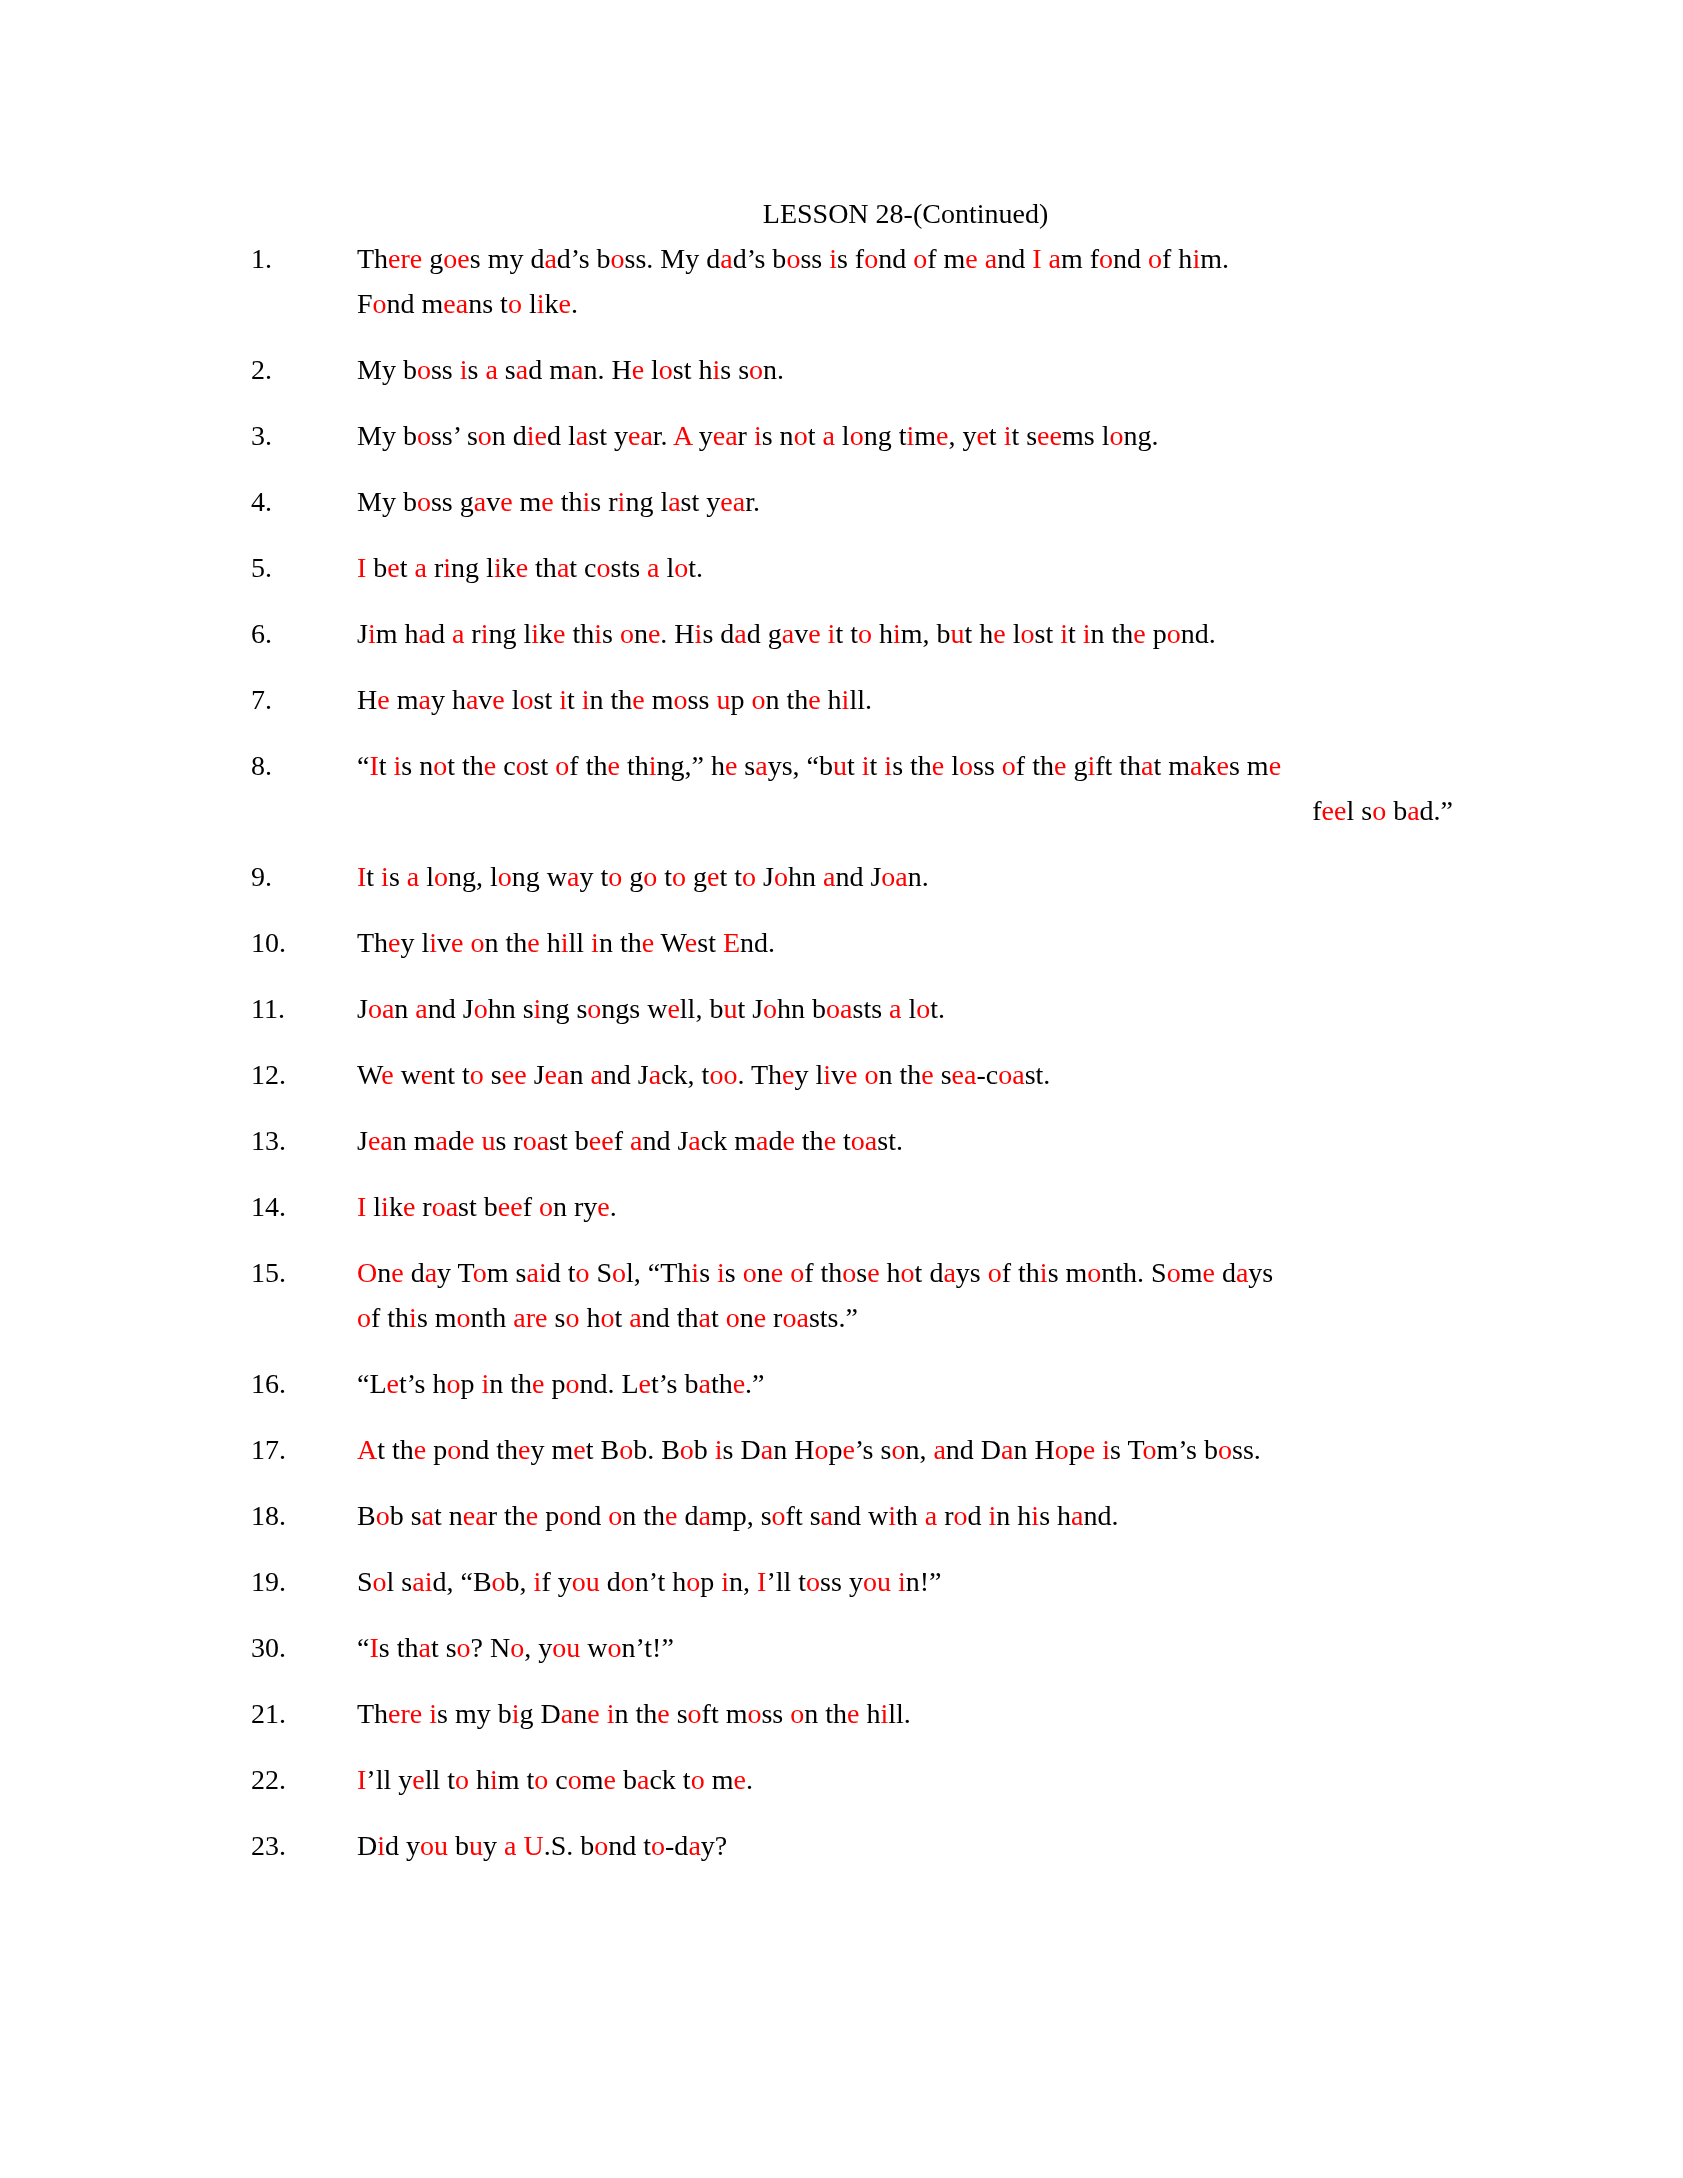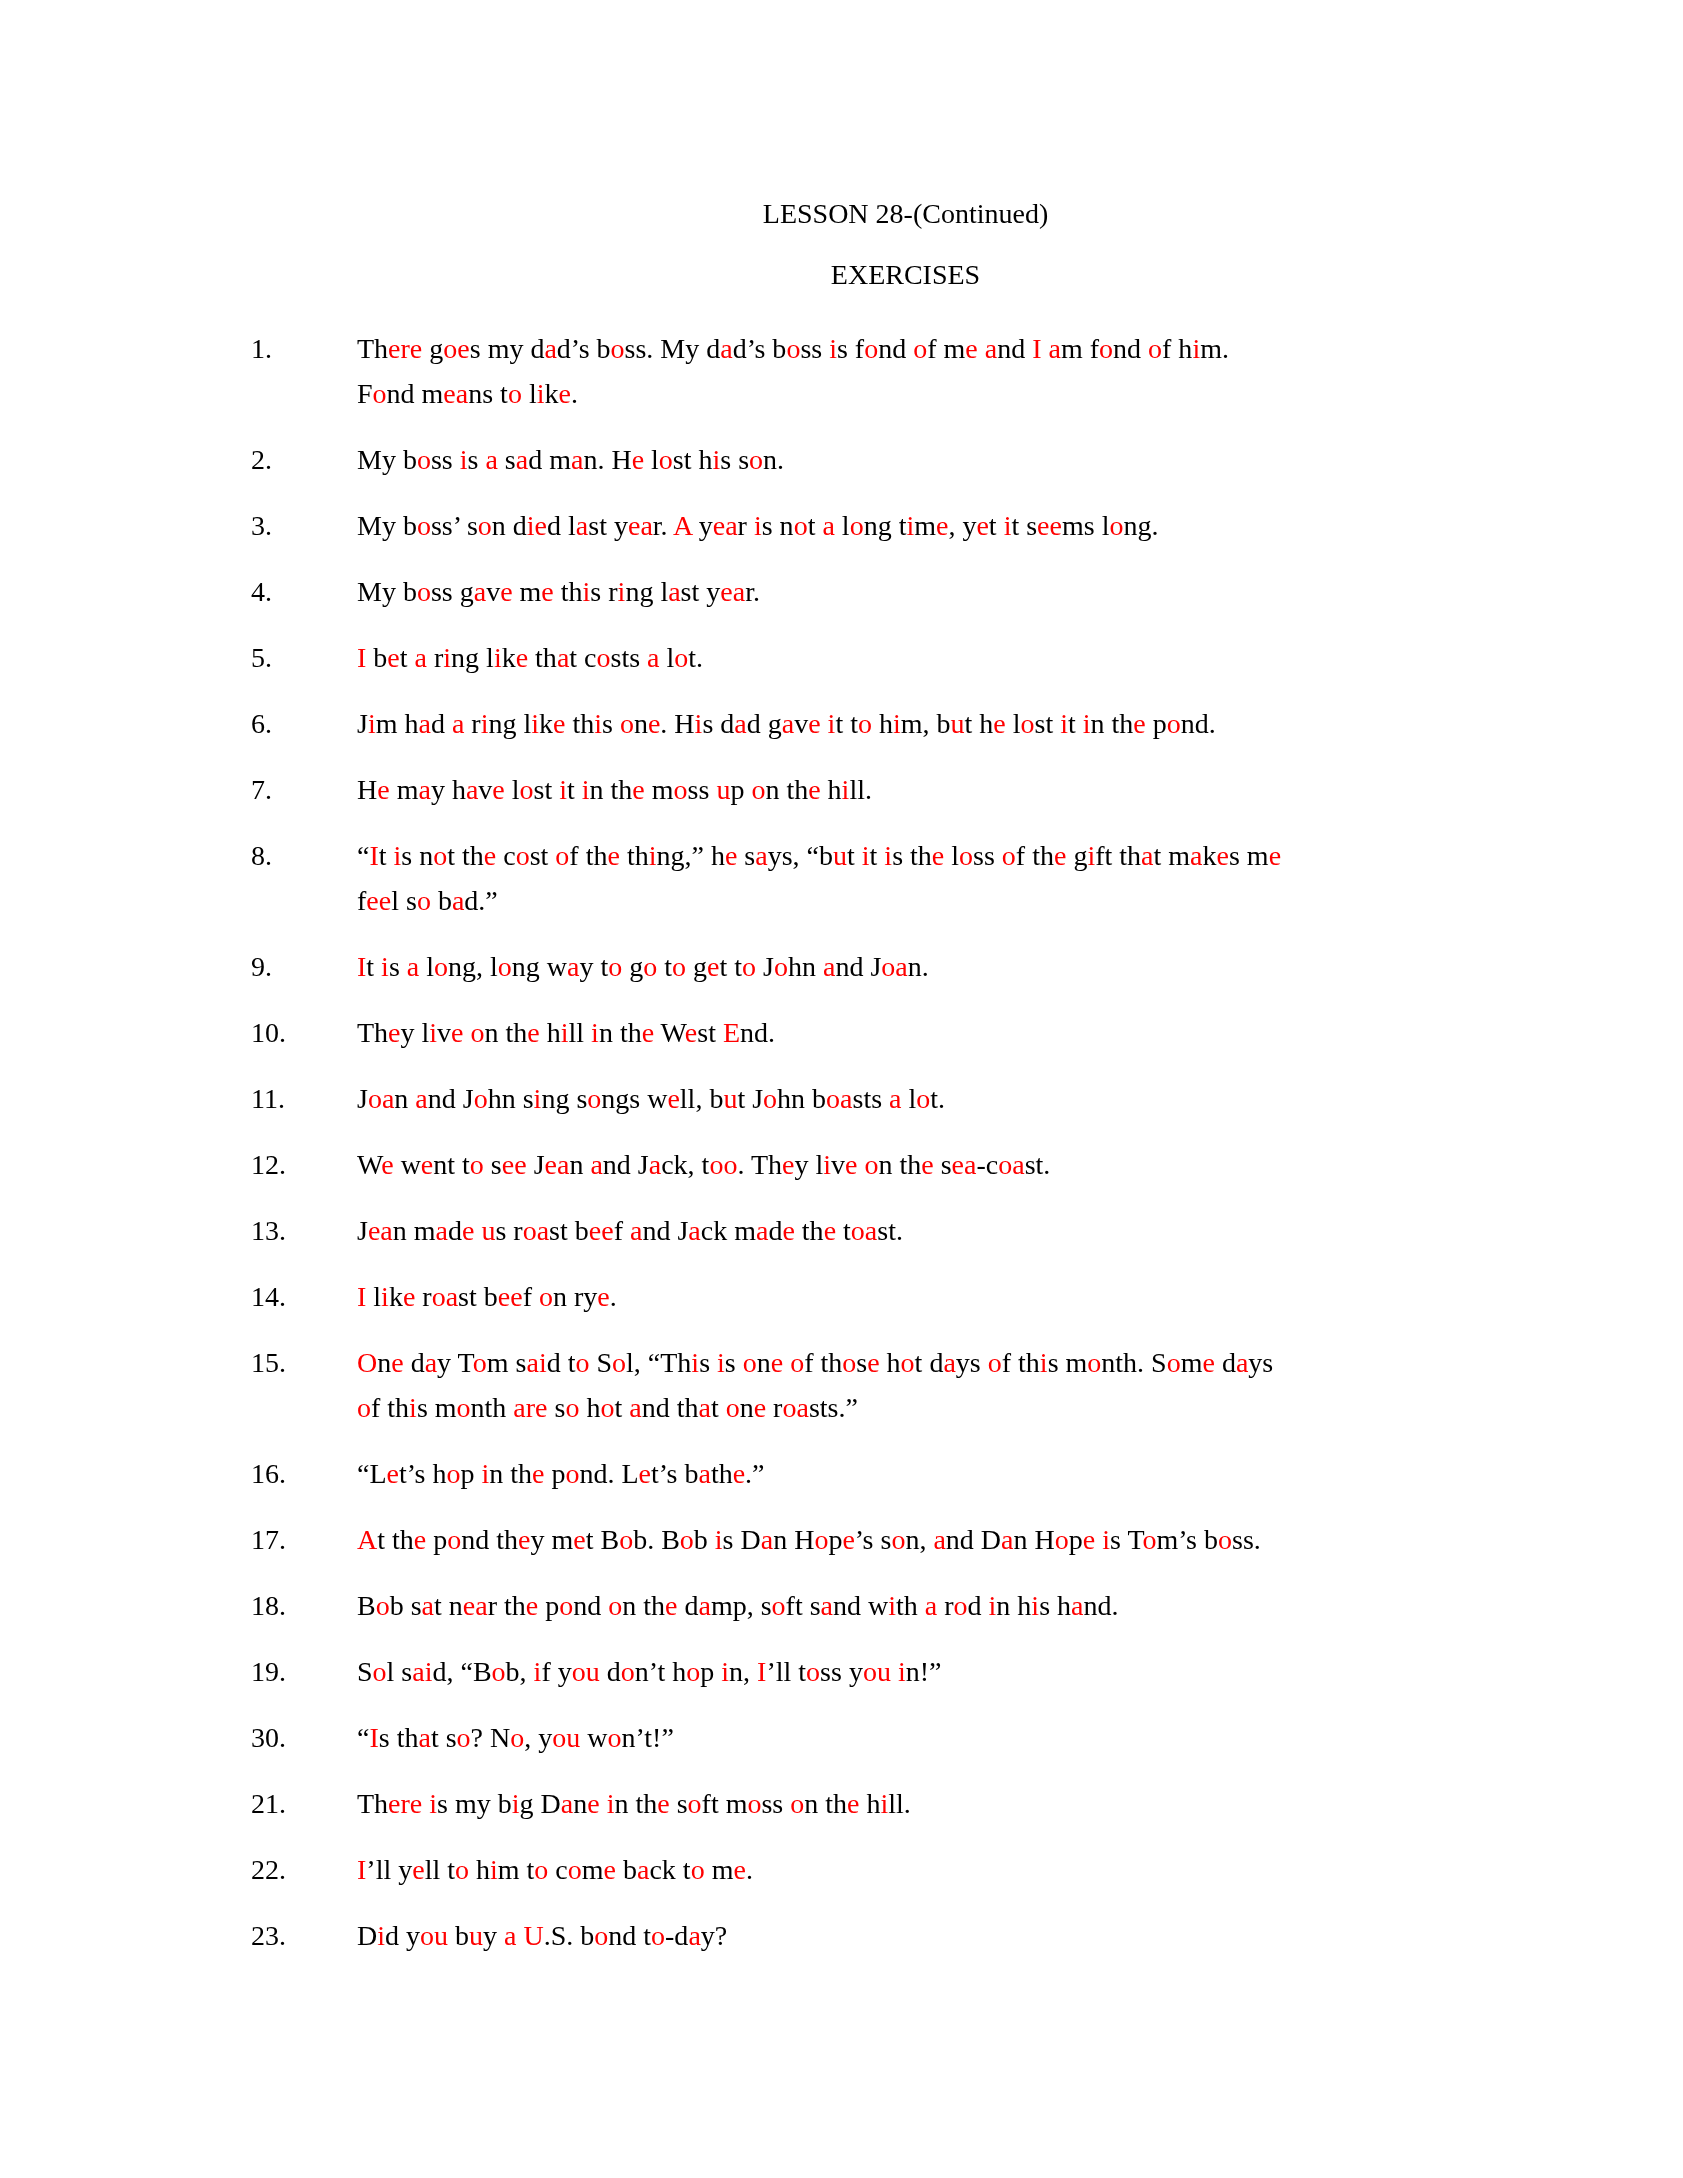--- a/index.html
+++ b/index.html
@@ -28,21 +28,20 @@
   .num { flex:0 0 106px; width:106px; }
   .text { flex:1 1 auto; min-width:0; }
   .line { white-space:pre; }
   .v { color:var(--vowel-color, #ff0000); }
 </style>
 </head>
 <body>
 
 <div class="page" style="background: rgb(255, 255, 255); color: rgb(0, 0, 0);">
   <div class="heading doc-title">LESSON 28-(Continued)</div>
-  <div class="heading doc-subtitle">EXERCISES</div>
   <div class="exercise-list" id="exercise-list">
       <div class="item">
         <span class="num">1.</span>
         <span class="text">
           <span class="line" style="display: block;"><span>Th</span><span class="v">ere</span><span> g</span><span class="v">oe</span><span>s my d</span><span class="v">a</span><span>d’s b</span><span class="v">o</span><span>ss. My d</span><span class="v">a</span><span>d’s b</span><span class="v">o</span><span>ss </span><span class="v">i</span><span>s f</span><span class="v">o</span><span>nd </span><span class="v">o</span><span>f m</span><span class="v">e</span><span> </span><span class="v">a</span><span>nd </span><span class="v">I</span><span> </span><span class="v">a</span><span>m f</span><span class="v">o</span><span>nd </span><span class="v">o</span><span>f h</span><span class="v">i</span><span>m.</span></span>
           <span class="line" style="display: block;"><span>F</span><span class="v">o</span><span>nd m</span><span class="v">ea</span><span>ns t</span><span class="v">o</span><span> l</span><span class="v">i</span><span>k</span><span class="v">e</span><span>.</span></span>
         </span>
       </div>
       <div class="item">
         <span class="num">2.</span>
@@ -77,21 +76,21 @@
       <div class="item">
         <span class="num">7.</span>
         <span class="text">
           <span class="line" style="display: block;"><span>H</span><span class="v">e</span><span> m</span><span class="v">a</span><span>y h</span><span class="v">a</span><span>v</span><span class="v">e</span><span> l</span><span class="v">o</span><span>st </span><span class="v">i</span><span>t </span><span class="v">i</span><span>n th</span><span class="v">e</span><span> m</span><span class="v">o</span><span>ss </span><span class="v">u</span><span>p </span><span class="v">o</span><span>n th</span><span class="v">e</span><span> h</span><span class="v">i</span><span>ll.</span></span>
         </span>
       </div>
       <div class="item">
         <span class="num">8.</span>
         <span class="text">
           <span class="line" style="display: block;"><span>“</span><span class="v">I</span><span>t </span><span class="v">i</span><span>s n</span><span class="v">o</span><span>t th</span><span class="v">e</span><span> c</span><span class="v">o</span><span>st </span><span class="v">o</span><span>f th</span><span class="v">e</span><span> th</span><span class="v">i</span><span>ng,” h</span><span class="v">e</span><span> s</span><span class="v">a</span><span>ys, “b</span><span class="v">u</span><span>t </span><span class="v">i</span><span>t </span><span class="v">i</span><span>s th</span><span class="v">e</span><span> l</span><span class="v">o</span><span>ss </span><span class="v">o</span><span>f th</span><span class="v">e</span><span> g</span><span class="v">i</span><span>ft th</span><span class="v">a</span><span>t m</span><span class="v">a</span><span>k</span><span class="v">e</span><span>s m</span><span class="v">e</span></span>
-          <span class="line" style="display: block;"><span>f</span><span class="v">ee</span><span>l s</span><span class="v">o</span><span> b</span><span class="v">a</span><span>d.”</span></span>
+          <span class="line" style="display: block; text-align: right;"><span>f</span><span class="v">ee</span><span>l s</span><span class="v">o</span><span> b</span><span class="v">a</span><span>d.”</span></span>
         </span>
       </div>
       <div class="item">
         <span class="num">9.</span>
         <span class="text">
           <span class="line" style="display: block;"><span class="v">I</span><span>t </span><span class="v">i</span><span>s </span><span class="v">a</span><span> l</span><span class="v">o</span><span>ng, l</span><span class="v">o</span><span>ng w</span><span class="v">a</span><span>y t</span><span class="v">o</span><span> g</span><span class="v">o</span><span> t</span><span class="v">o</span><span> g</span><span class="v">e</span><span>t t</span><span class="v">o</span><span> J</span><span class="v">o</span><span>hn </span><span class="v">a</span><span>nd J</span><span class="v">oa</span><span>n.</span></span>
         </span>
       </div>
       <div class="item">
         <span class="num">10.</span>

